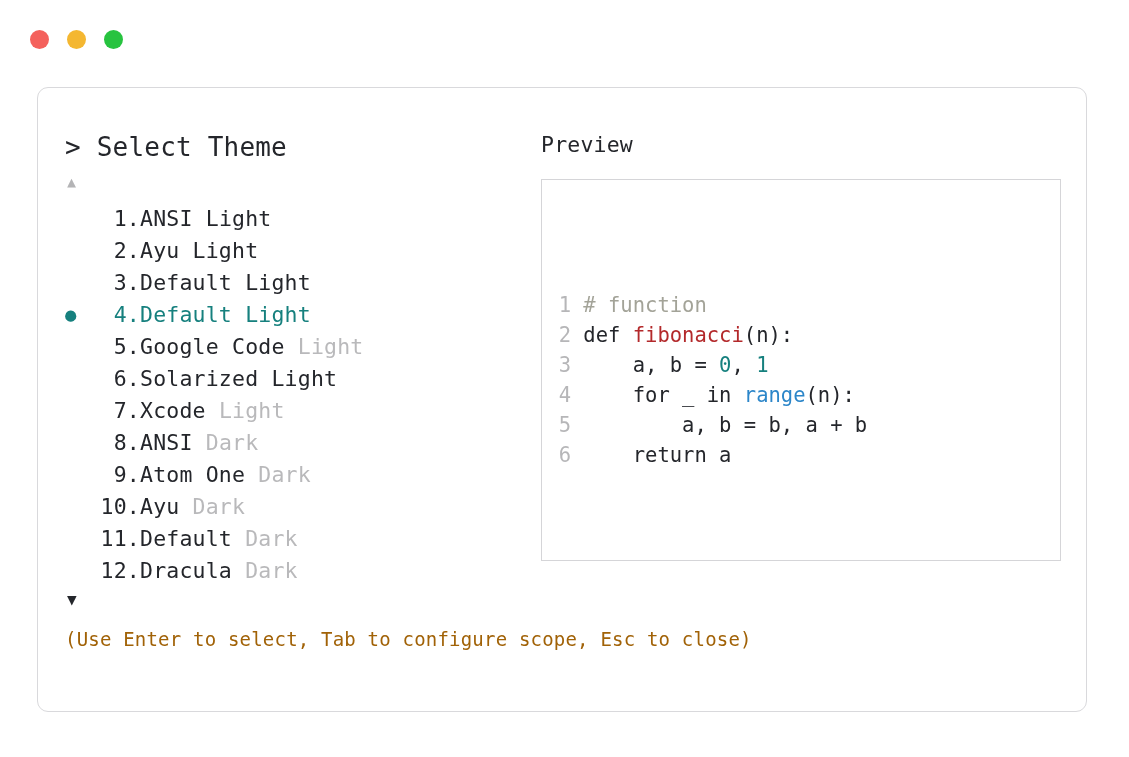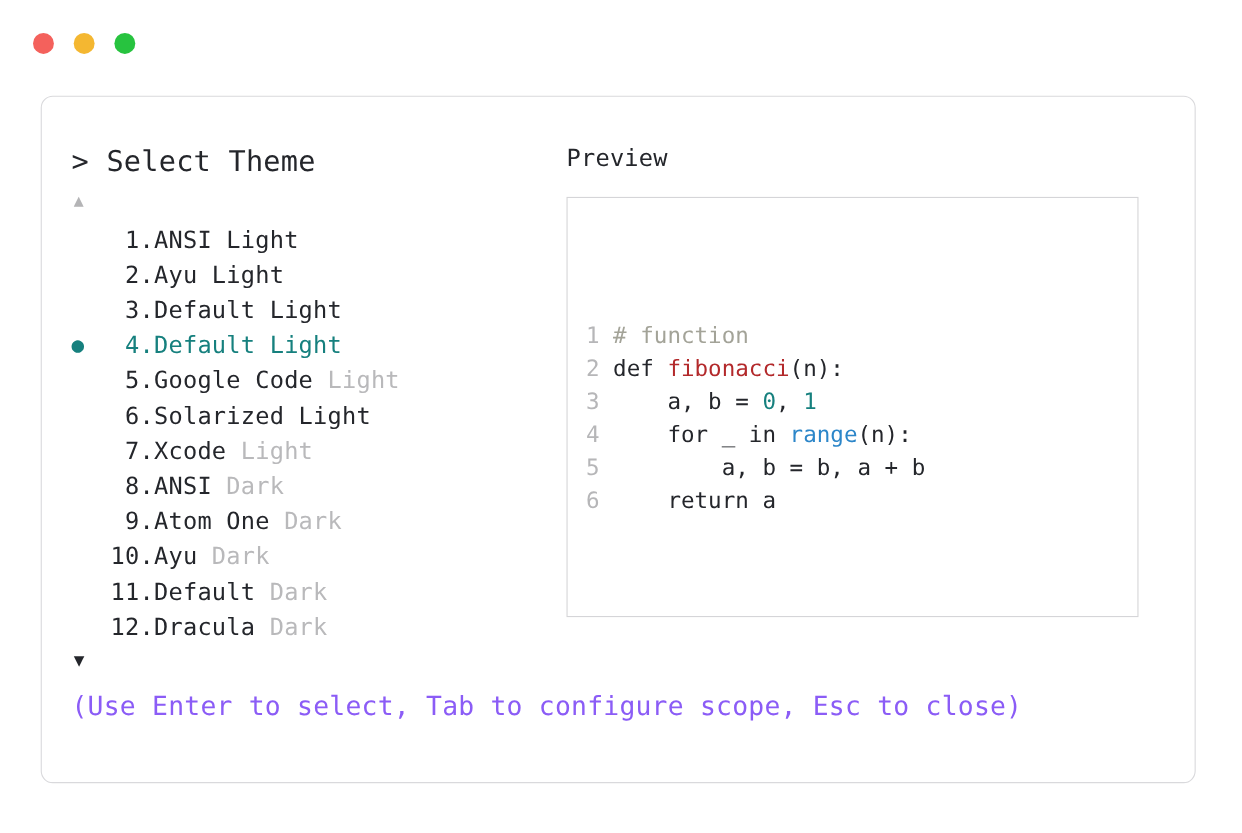--- a/index.html
+++ b/index.html
@@ -103,21 +103,21 @@
   .variant.dim { color: #b9b9bb; }
   .theme-row.selected,
   .theme-row.selected .idx-cell,
   .theme-row.selected .name-cell,
   .theme-row.selected .variant,
   .theme-row.selected .variant.dim { color: #16807e; }
 
   
   .right-col {
     position: absolute;
-    left: 477px;
+    left: 503px;
     top: 44px;
     width: 520px;
   }
   .preview-label {
     font-size: 21.5px;
     color: #24262b;
     letter-spacing: 0.2px;
   }
   .preview-box {
     margin-top: 22px;
@@ -156,22 +156,22 @@
   .diff-block { margin-top: 30px; }
   .diff-line  { display: inline-block; white-space: pre; }
   .diff-row    { line-height: 30px; }
   .diff-del   { background: #fbcfd3; }
 
   
   .hint {
     position: absolute;
     left: 27px;
     top: 540px;
-    font-size: 24px;
-    color: #8b5cf6;
+    font-size: 19px;
+    color: #a16207;
     letter-spacing: 0.2px;
     white-space: pre;
   }
 </style>
 </head>
 <body>
 
 <div class="titlebar">
   <span class="dot red"></span>
   <span class="dot yellow"></span>

